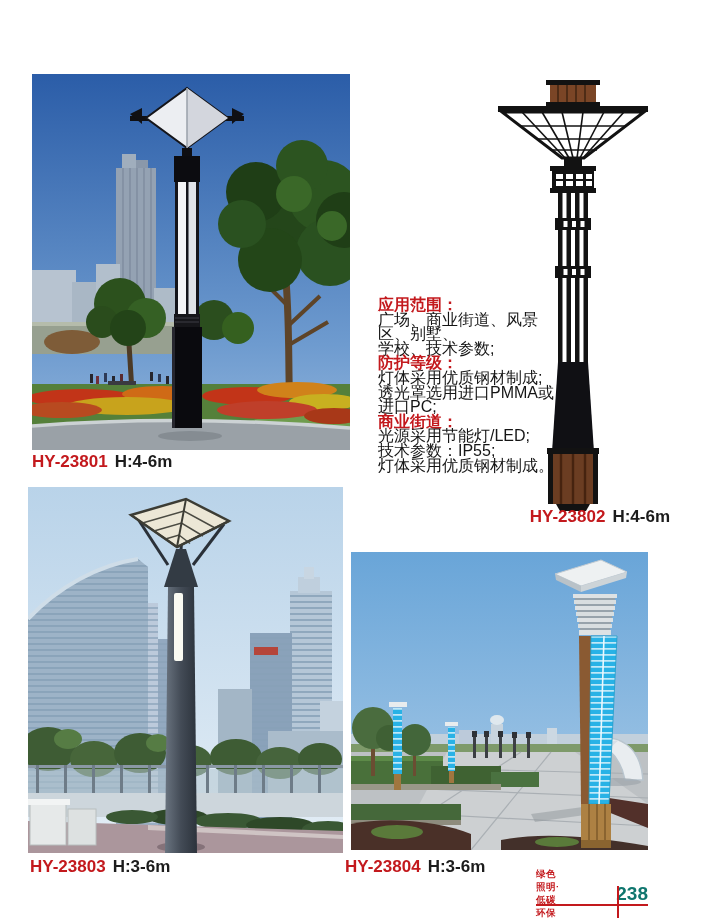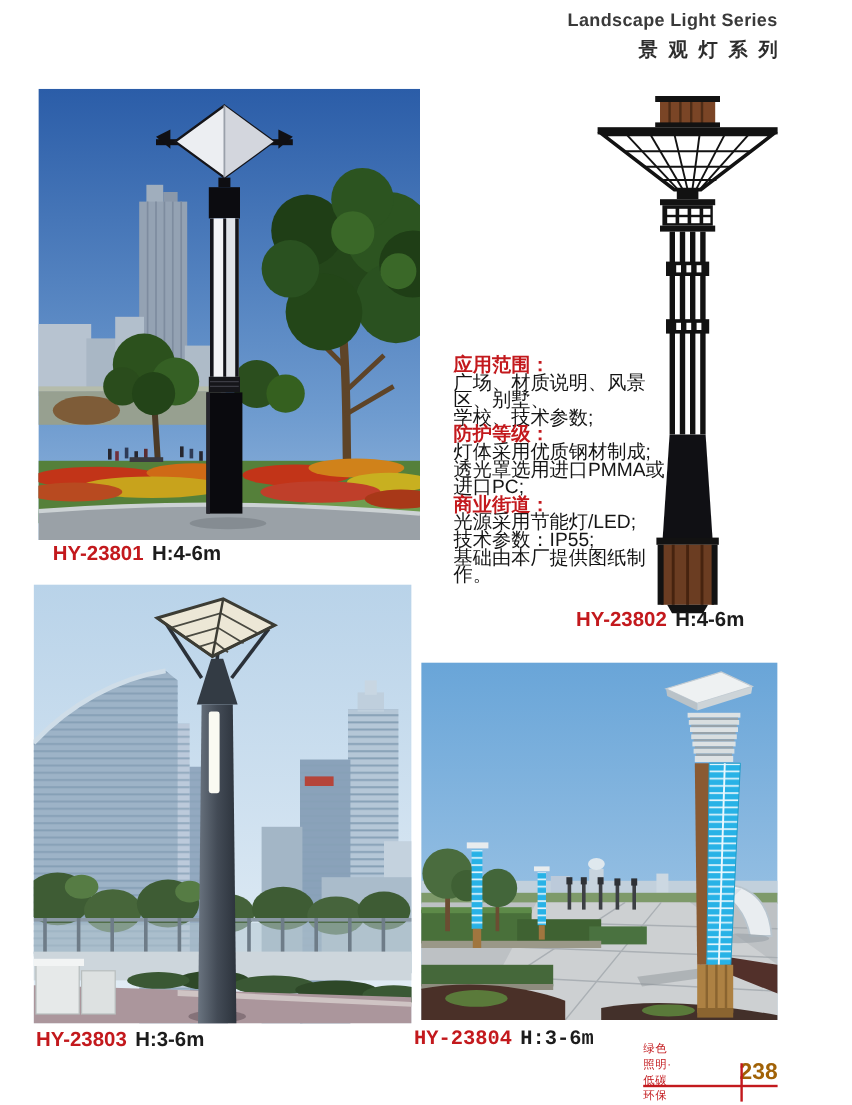--- a/index.html
+++ b/index.html
@@ -16,47 +16,43 @@
           font-family:"Liberation Serif","DejaVu Serif",serif; font-weight:600; }
   
   figure { margin:0; padding:0; position:absolute; }
   .img1 { left:32px;  top:74px;  width:318px; height:376px; }
   .img2 { left:480px; top:80px;  width:190px; height:432px; }
   .img3 { left:28px;  top:487px; width:315px; height:366px; }
   .img4 { left:351px; top:552px; width:297px; height:298px; }
   figure svg { display:block; width:100%; height:100%; }
   
   .plabel { position:absolute; font-size:17px; font-weight:bold; white-space:nowrap; }
-  .pl1 { left:44px;  top:452px; }
-  .pl2 { left:480px; top:507px; width:190px; text-align:left; }
+  .pl1 { left:32px;  top:452px; }
+  .pl2 { left:480px; top:507px; width:190px; text-align:right; }
   .pl3 { left:30px;  top:857px; }
-  .pl4 { left:345px; top:857px;font-family:Liberation Mono, monospace; }
+  .pl4 { left:345px; top:857px; }
   .code { color:var(--accent); margin-right:7px; }
   .hv   { color:#1c1c1c; }
   
   .info { position:absolute; left:378px; top:298px; width:178px;
           font-size:16px; line-height:14.6px; color:#151515; }
   .ih { color:var(--accent); font-weight:bold; }
   
   .footline { position:absolute; left:536px; top:883px; width:112px; height:21px;
               border-bottom:2px solid var(--accent);
               display:flex; align-items:center; justify-content:space-between; }
-  .slogan { font-size:9.5px; font-weight:normal; color:var(--accent); letter-spacing:0.5px; }
-  .pgnum  { font-size:19px; font-weight:bold; color:#a16207; padding-left:6px; line-height:1;margin-left:48px; }
+  .slogan { font-size:9.5px; font-weight:bold; color:var(--accent); letter-spacing:0.5px; }
+  .pgnum  { font-size:19px; font-weight:bold; color:#0f766e; padding-left:6px; line-height:1;margin-left:48px; }
   .vline  { position:absolute; left:617px; top:886px; width:2px; height:32px; background:var(--accent); }
 </style>
 </head>
 <body>
 
 <div class="page">
 
-  <div class="hdr">
-    <div class="h-en">Landscape Light Series</div>
-    <div class="h-zh">景观灯系列</div>
-  </div>
 
   <figure class="img1">
     <svg viewBox="0 0 318 376" preserveAspectRatio="none">
       <defs>
         <linearGradient id="sky1" x1="0" y1="0" x2="0" y2="1">
           <stop offset="0" stop-color="#2b5da8"></stop>
             <stop offset="0.72" stop-color="#6e9bcf"></stop>
             <stop offset="1" stop-color="#93b6dc"></stop>
         </linearGradient>
       </defs>
@@ -248,29 +244,29 @@
         <polygon points="76,424 110,424 106,431 80,431" fill="#121212"></polygon>
       </g>
     </svg>
   </figure>
   <div class="plabel pl2">
     <span class="code">HY-23802</span><span class="hv">H:4-6m</span>
   </div>
 
   <section class="info">
     <div class="ih">应用范围：</div>
-    <div class="il">广场、材质说明、风景区、别墅、</div>
+    <div class="il">广场、商业街道、风景区、别墅、</div>
     <div class="il">学校、技术参数;</div>
     <div class="ih">防护等级：</div>
     <div class="il">灯体采用优质钢材制成;</div>
     <div class="il">透光罩选用进口PMMA或进口PC;</div>
     <div class="ih">商业街道：</div>
     <div class="il">光源采用节能灯/LED;</div>
     <div class="il">技术参数：IP55;</div>
-    <div class="il">基础由本厂提供图纸制作。</div>
+    <div class="il">灯体采用优质钢材制成。</div>
   </section>
 
   <figure class="img3">
     <svg viewBox="0 0 315 366" preserveAspectRatio="none">
       <defs>
         <linearGradient id="sky3" x1="0" y1="0" x2="0" y2="1">
           <stop offset="0" stop-color="#b9d3e9"></stop>
             <stop offset="1" stop-color="#e4eef6"></stop>
         </linearGradient>
         <linearGradient id="pole3" x1="0" y1="0" x2="1" y2="0">

